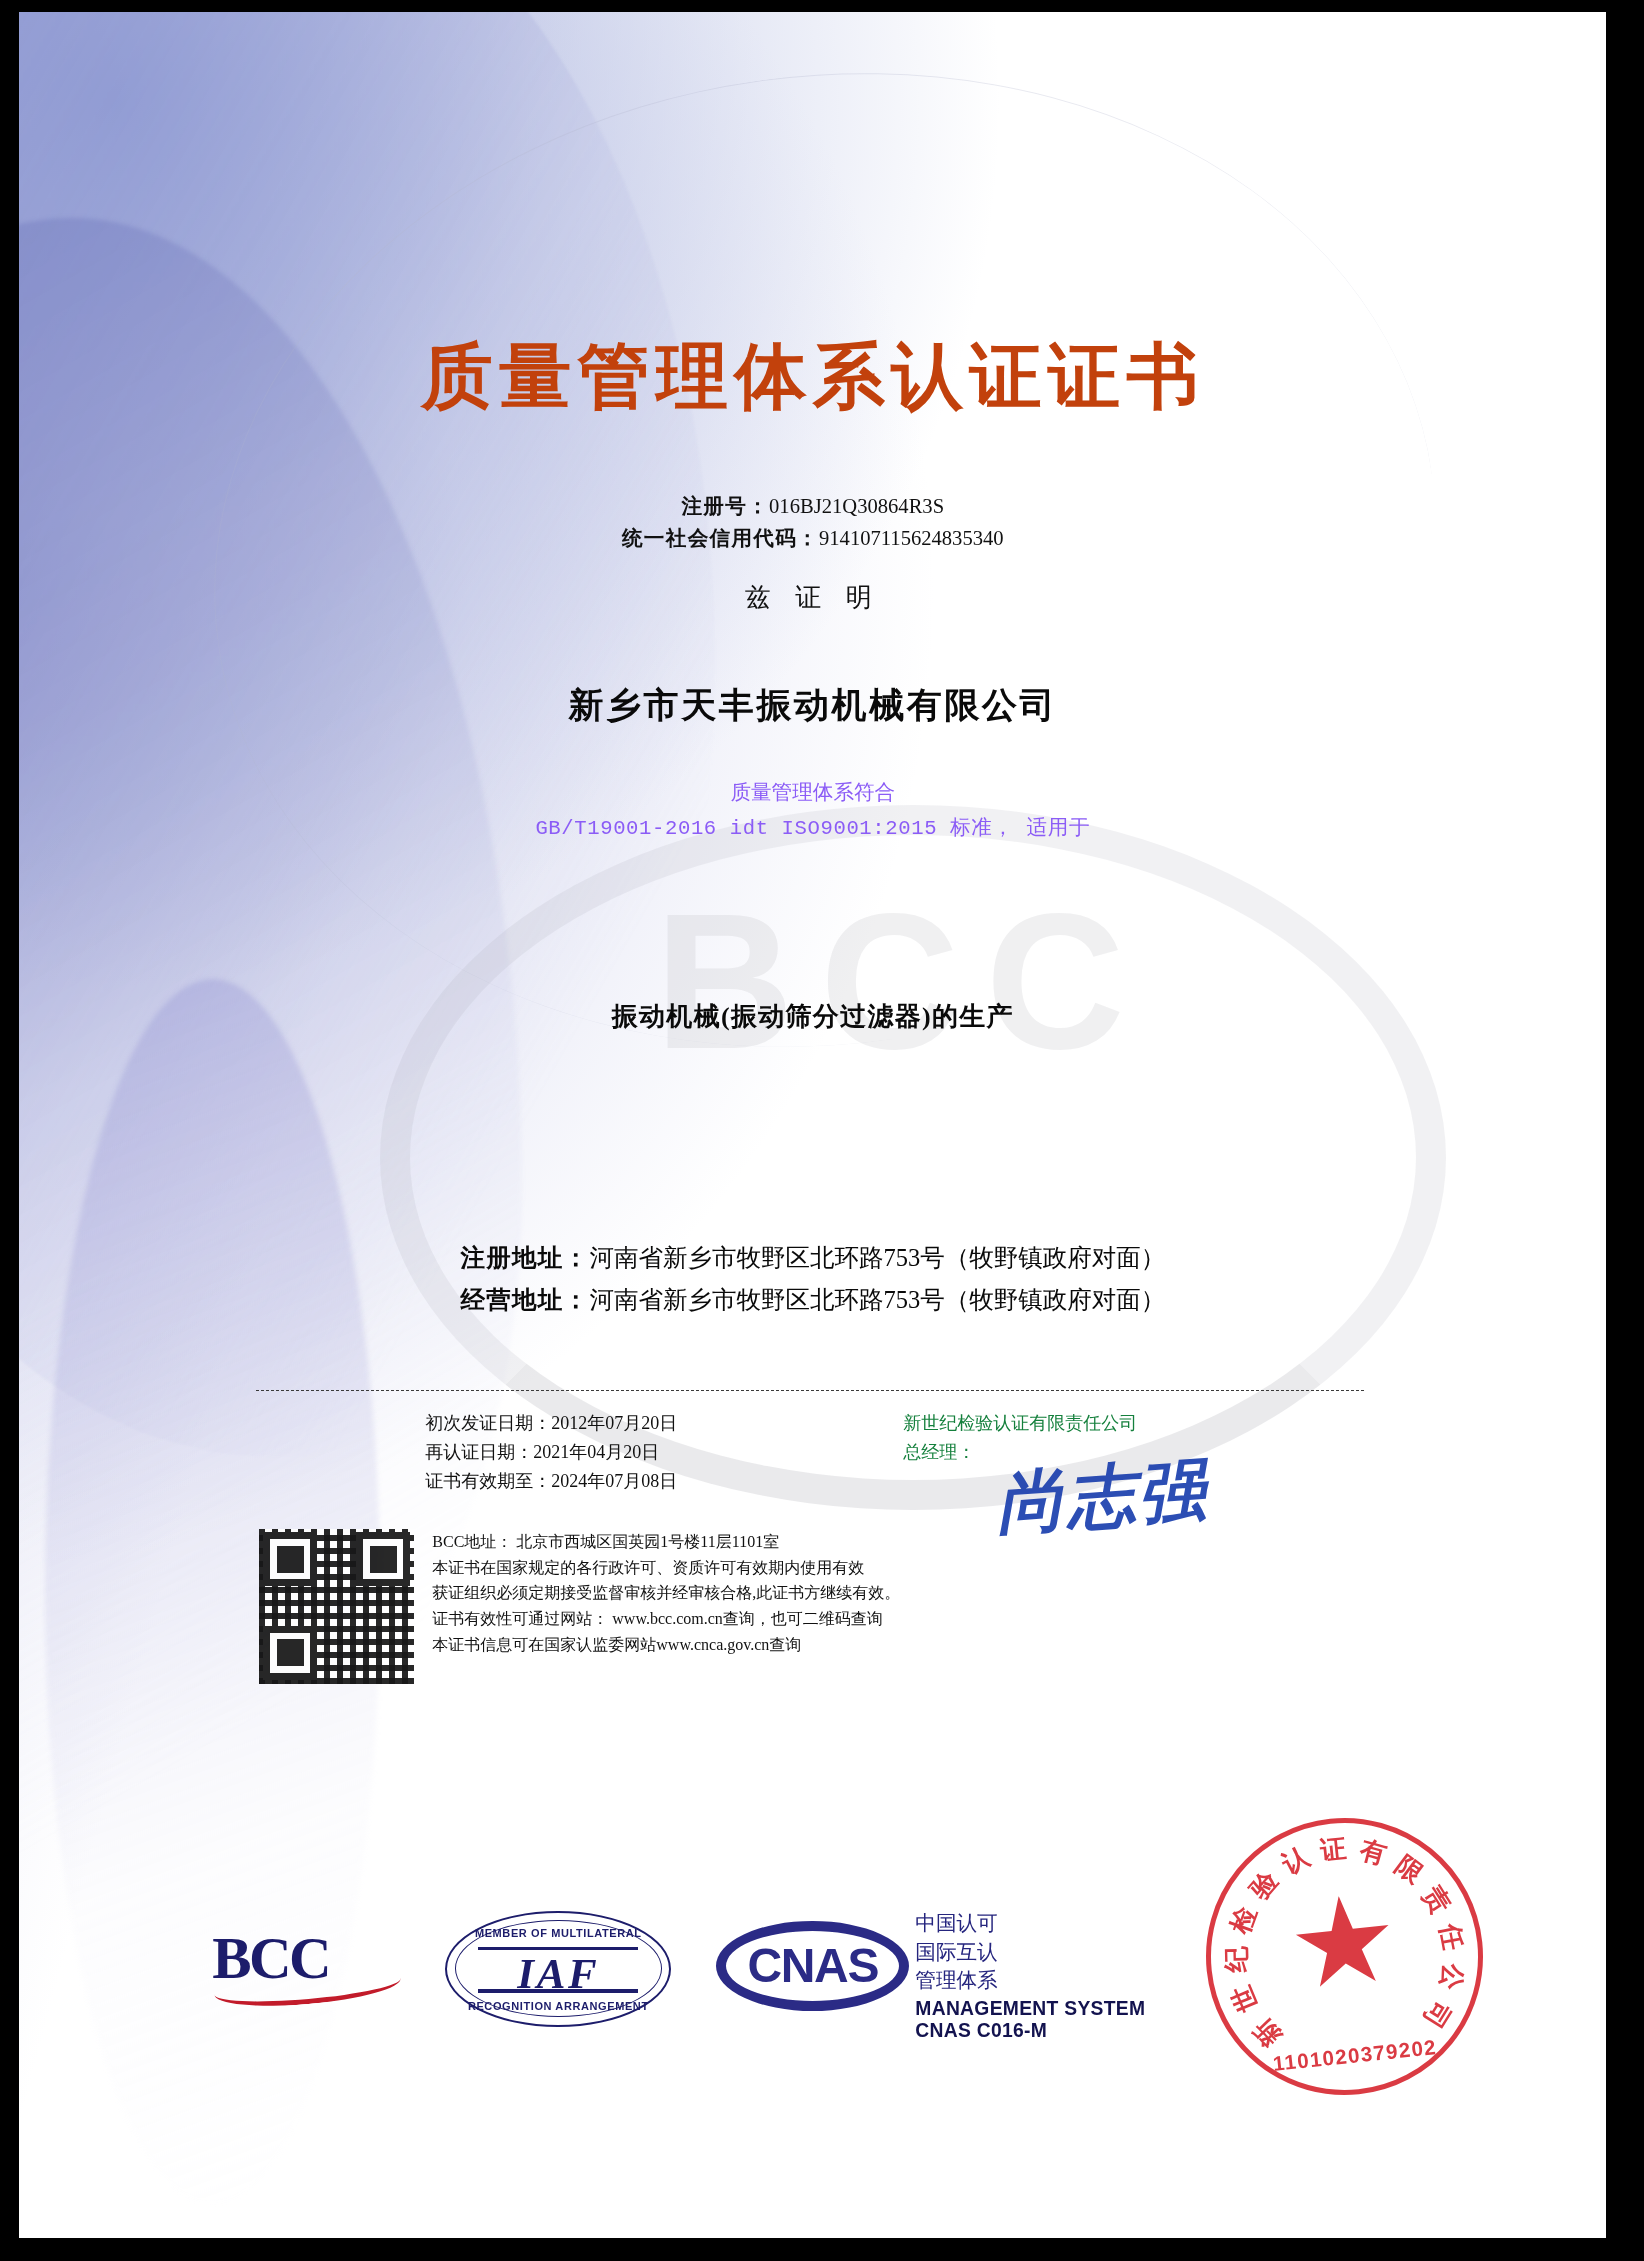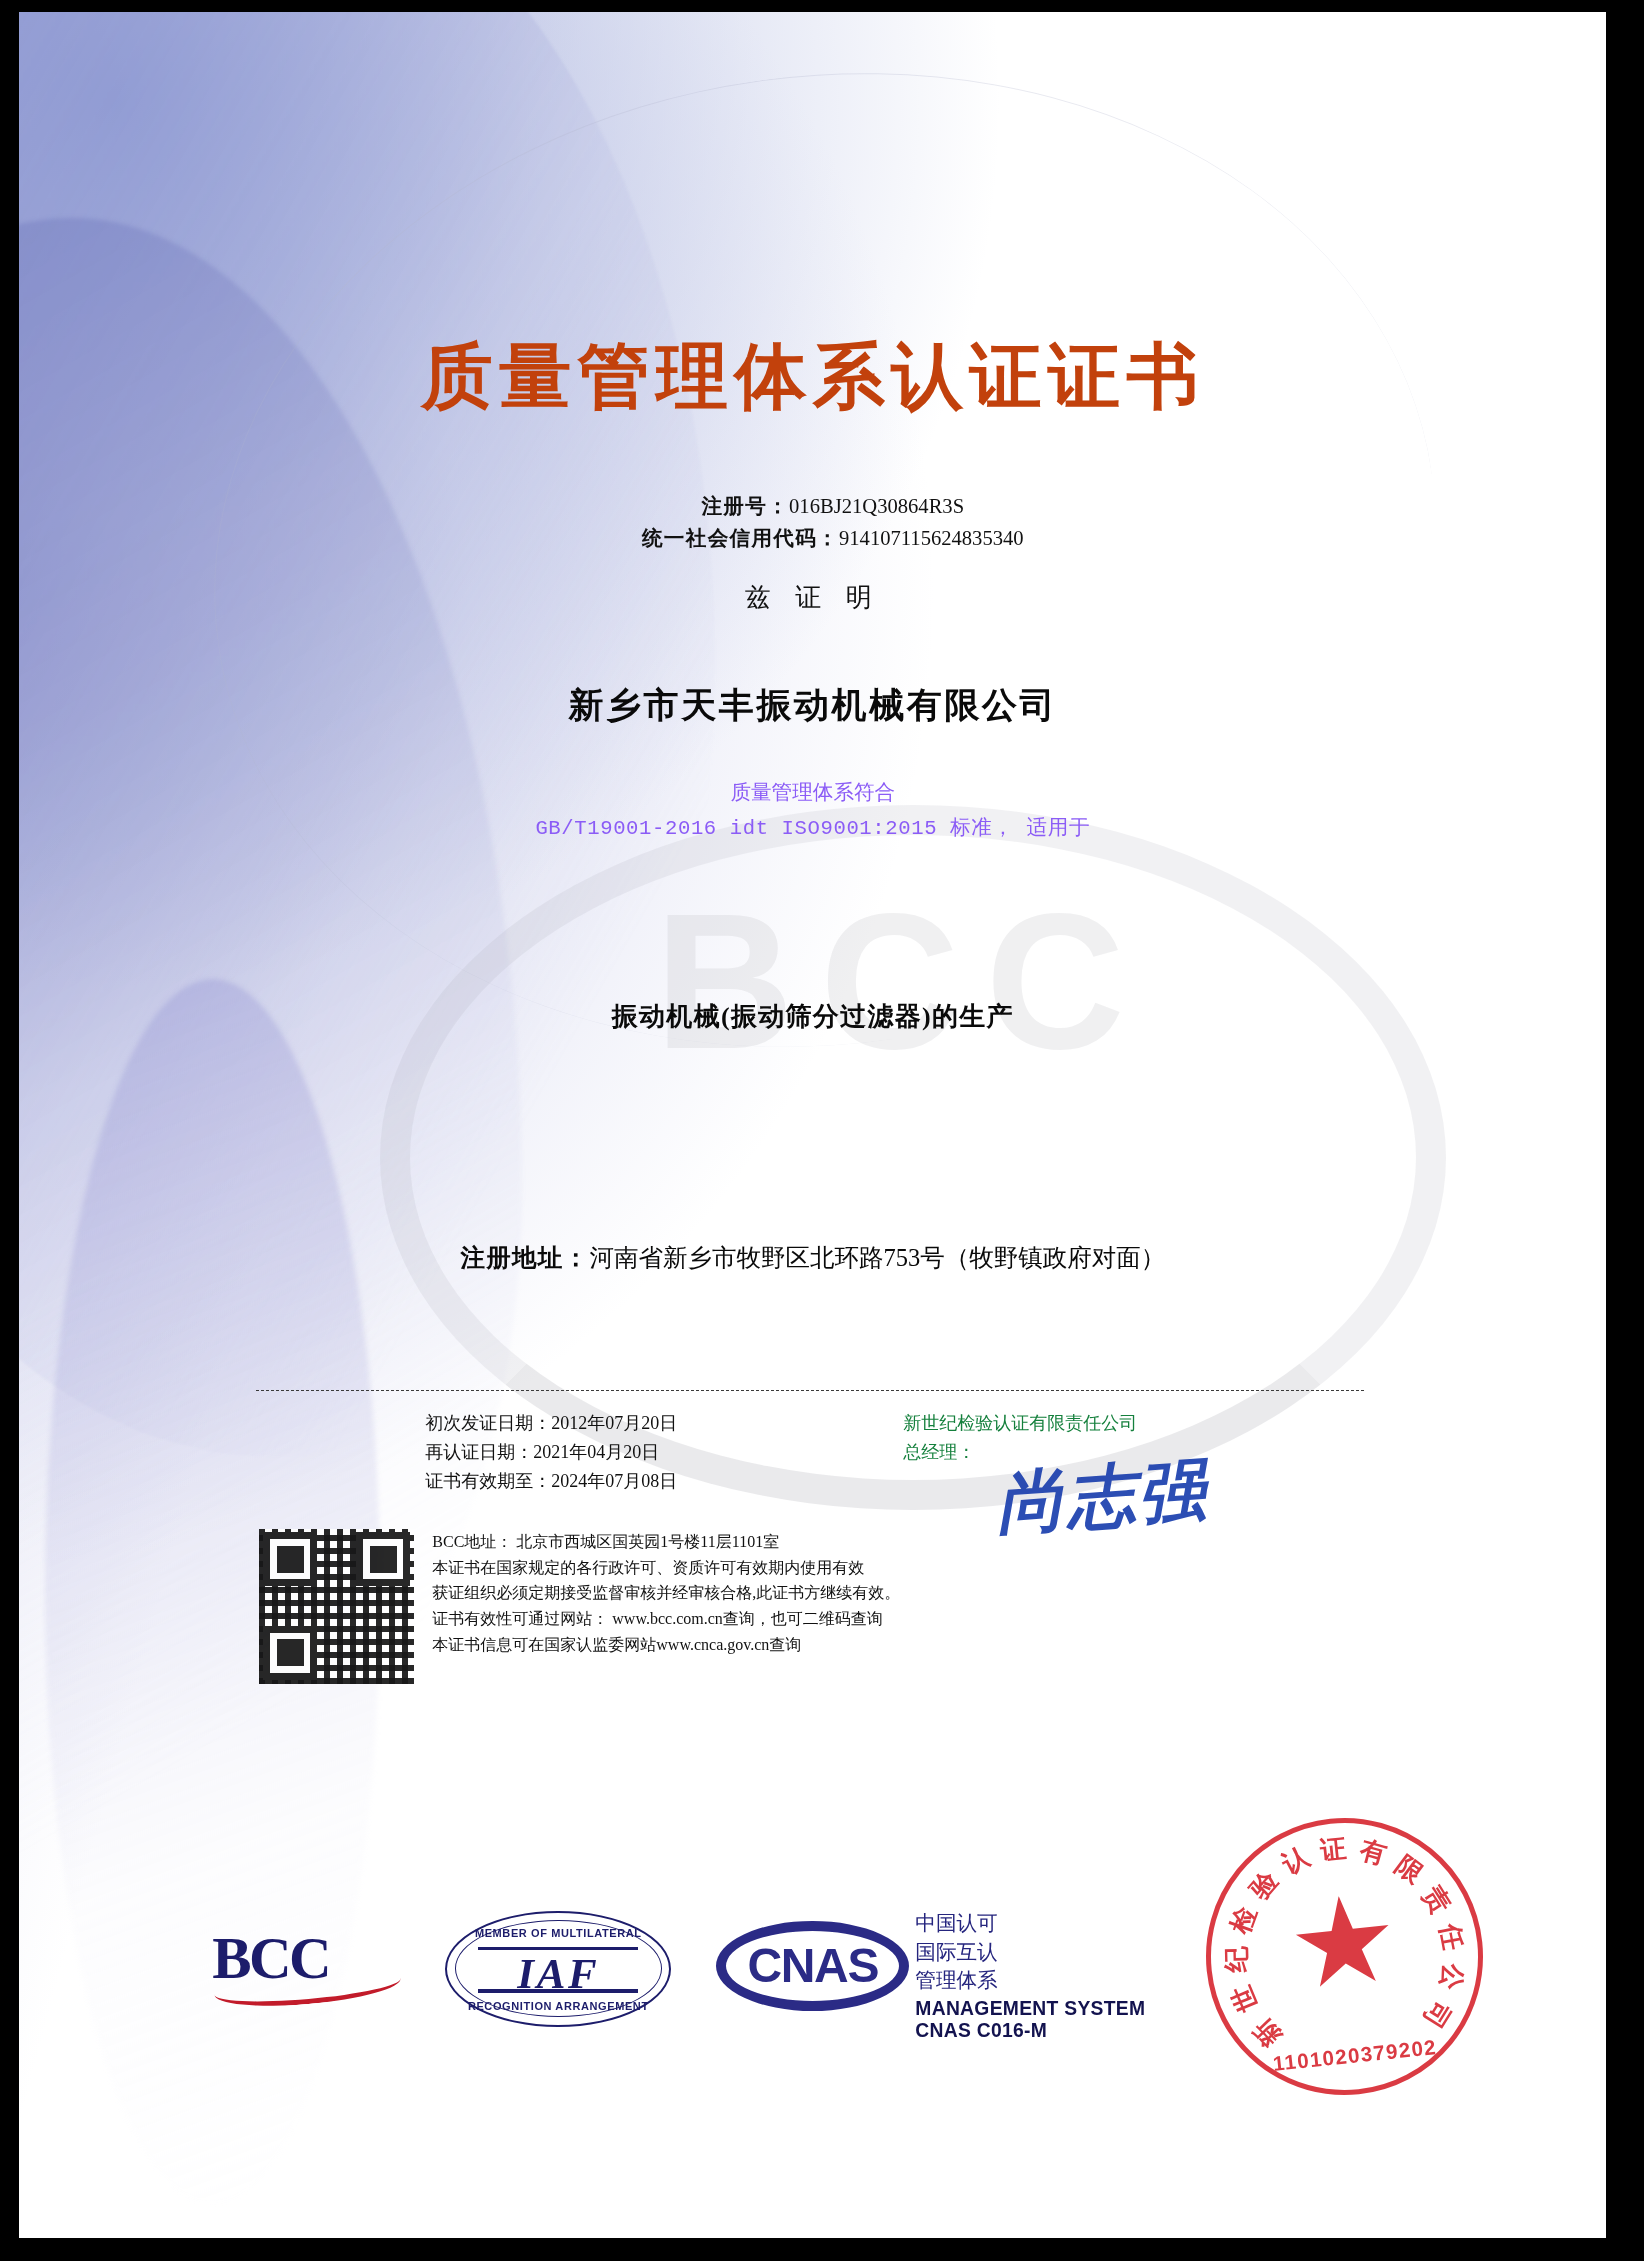--- a/index.html
+++ b/index.html
@@ -139,21 +139,20 @@
 
   .reg-block {
     position: absolute;
     top: 479px;
     left: 0;
     width: 1587px;
     text-align: center;
     font-size: 20.6px;
     line-height: 1.55;
     color: #111;
-    margin-left: 20px;
   }
   .reg-block .lbl { font-weight: bold; letter-spacing: 1.3px; }
 
   .hereby {
     position: absolute;
     top: 568px;
     left: 0;
     width: 1587px;
     text-align: center;
     font-size: 26px;
@@ -514,20 +513,23 @@
       <div class="standard">
         <div>质量管理体系符合</div>
         <div class="line2">GB/T19001-2016 idt ISO9001:2015 标准， 适用于</div>
       </div>
 
       <div class="scope">振动机械(振动筛分过滤器)的生产</div>
 
       <div class="addresses">
         <div>
           <span class="lbl">注册地址：</span><span>河南省新乡市牧野区北环路753号（牧野镇政府对面）</span>
+        </div>
+        <div>
+          <span class="lbl">经营地址：</span><span>河南省新乡市牧野区北环路753号（牧野镇政府对面）</span>
         </div>
       </div>
 
       <div class="divider"></div>
 
       <div class="dates">
         <div class="row">
           <span>初次发证日期：</span><span>2012年07月20日</span>
         </div>
         <div class="row">

